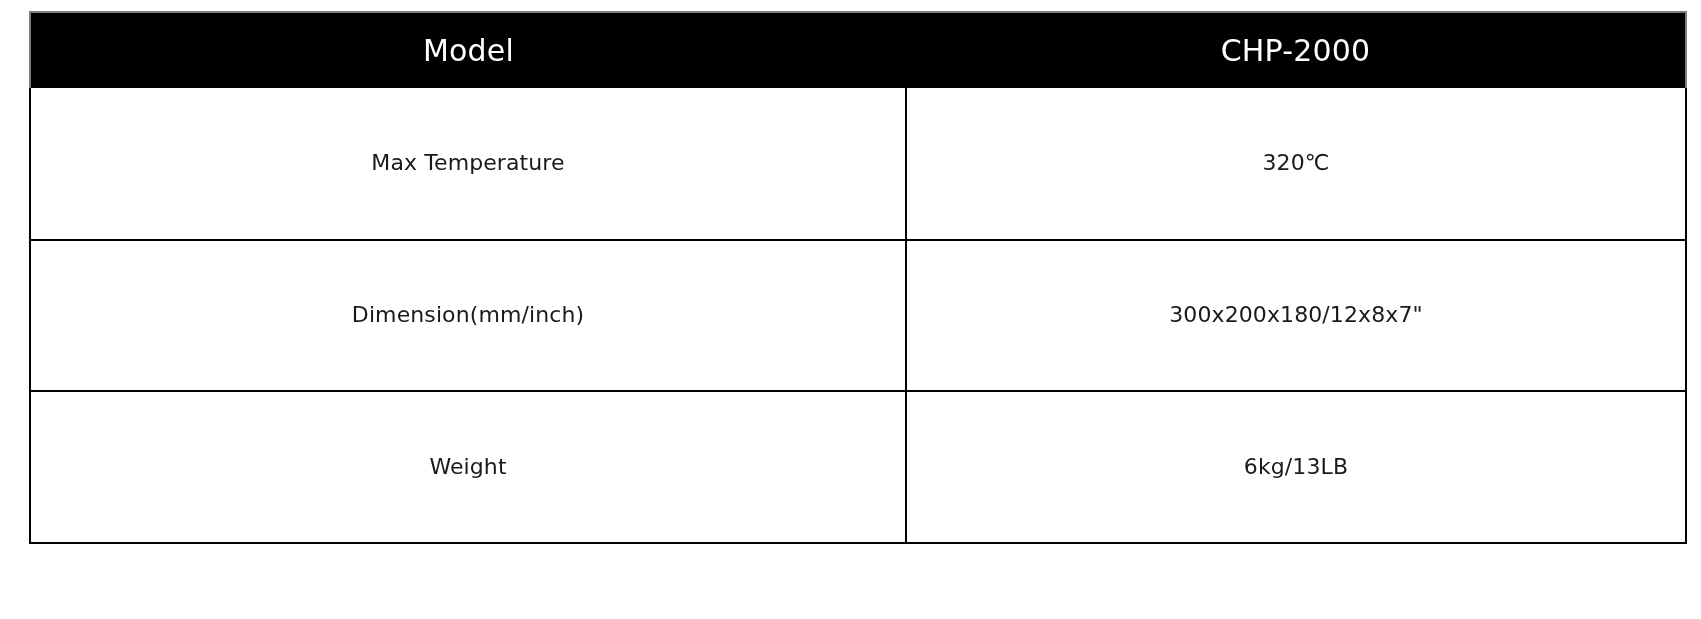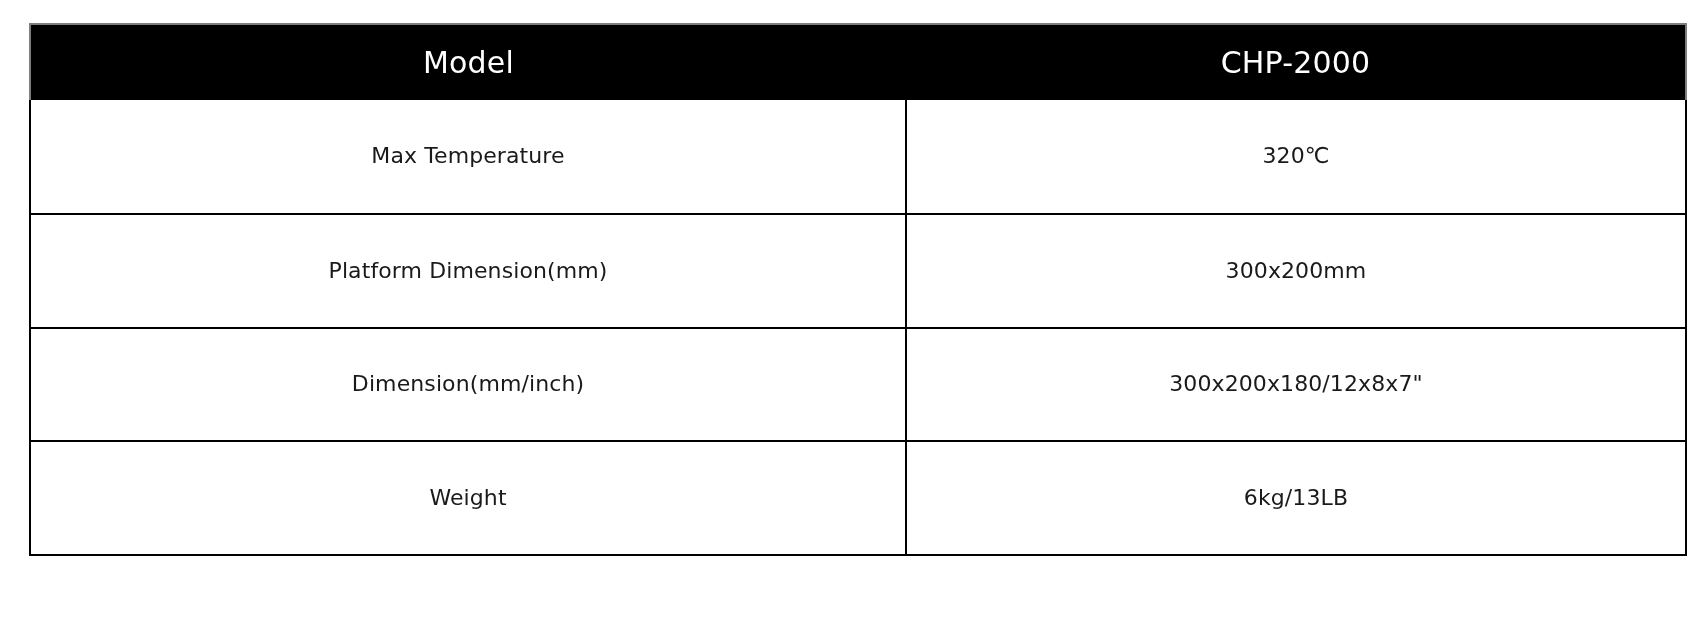--- a/index.html
+++ b/index.html
@@ -19,21 +19,21 @@
   .page {
     position: relative;
     width: 1701px;
     height: 619px;
     background: #ffffff;
   }
 
   .spec-table-wrap {
     position: absolute;
     left: 29px;
-    top: 23px;
+    top: 11px;
     width: 1656px;
     height: 533px;
   }
 
   table.spec-table {
     width: 1656px;
     height: 533px;
     border-collapse: collapse;
     table-layout: fixed;
     background: #ffffff;
@@ -126,28 +126,20 @@
         <tr>
           <td class="cell-label">
             <span class="cell-text">Max Temperature</span>
           </td>
           <td class="cell-value">
             <span class="cell-text">320℃</span>
           </td>
         </tr>
         <tr>
           <td class="cell-label">
-            <span class="cell-text">Platform Dimension(mm)</span>
-          </td>
-          <td class="cell-value">
-            <span class="cell-text">300x200mm</span>
-          </td>
-        </tr>
-        <tr>
-          <td class="cell-label">
             <span class="cell-text">Dimension(mm/inch)</span>
           </td>
           <td class="cell-value">
             <span class="cell-text">300x200x180/12x8x7"</span>
           </td>
         </tr>
         <tr>
           <td class="cell-label">
             <span class="cell-text">Weight</span>
           </td>

